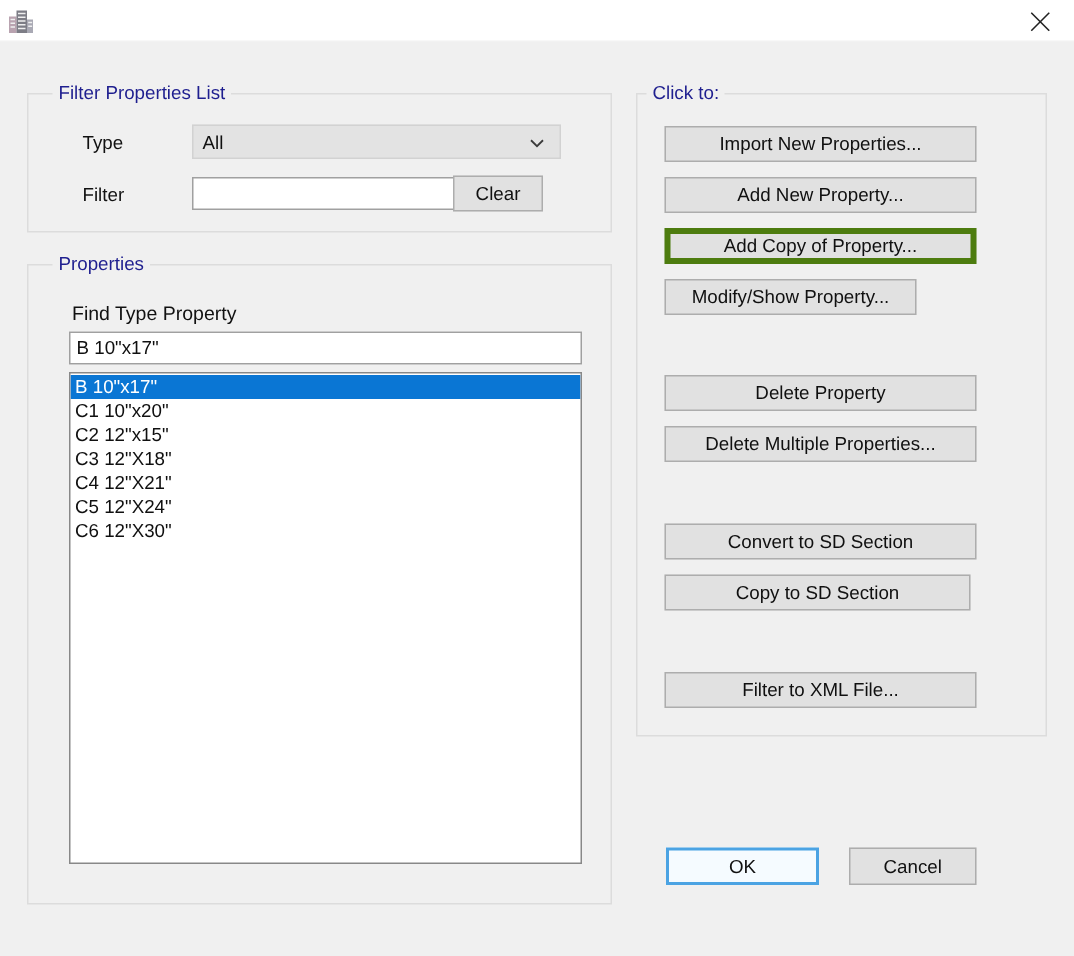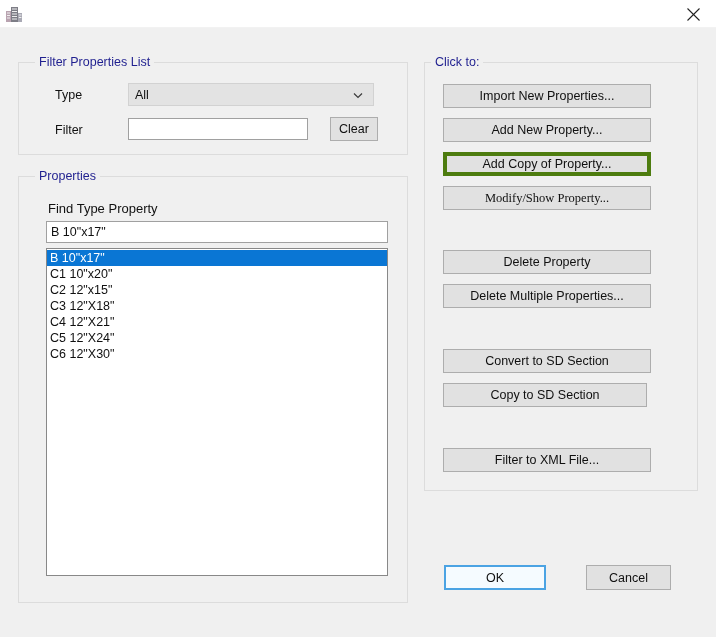--- a/index.html
+++ b/index.html
@@ -200,21 +200,21 @@
     <svg width="12" height="12" viewBox="0 0 12 12">
       <polyline points="2,4.5 6,8.5 10,4.5" fill="none" stroke="#3b3b3b" stroke-width="1.2"></polyline>
     </svg>
   </span>
 </div>
 
 <div class="lbl" style="left:55px; top:122px;">Filter</div>
 
 <input class="textinput" style="left: 128px; top: 118px; width: 180px; height: 22px;" type="text" value="">
 
-<div class="btn" style="left:330px; top:117px; width:48px; height:24px;text-align:center;">Clear</div>
+<div class="btn" style="left:302px; top:117px; width:60px; height:24px;text-align:center;">Clear</div>
 
 <div class="groupbox" style="left:18px; top:176px; width:390px; height:427px;">
   <div class="legend" style="left:16px;">Properties</div>
 </div>
 
 <div class="lbl" style="left:48px; top:201px; font-size:13px;">Find Type Property</div>
 
 <input class="textinput" style="left: 46px; top: 221px; width: 342px; height: 22px;" type="text" value="B 10&quot;x17&quot;">
 
 <div id="prop-listbox" style="left:46px; top:248px; width:342px; height:328px;">
@@ -227,24 +227,24 @@
     <div class="list-item">C6 12"X30"</div>
   </div>
 
 <div class="groupbox" style="left:424px; top:62px; width:274px; height:429px;">
   <div class="legend" style="left:6px;">Click to:</div>
 </div>
 
 <div class="btn" style="left:443px; top:84px; width:208px; height:24px;">Import New Properties...</div>
 <div class="btn" style="left:443px; top:118px; width:208px; height:24px;">Add New Property...</div>
 <div class="btn focused" style="left:443px; top:152px; width:208px; height:24px;">Add Copy of Property...</div>
-<div class="btn" style="left:443px; top:186px; width:208px; height:24px;font-family:Liberation Serif, serif;">Modify/Show Property...</div>
+<div class="btn" style="left:443px; top:186px; width:168px; height:24px;">Modify/Show Property...</div>
 
 <div class="btn" style="left:443px; top:250px; width:208px; height:24px;">Delete Property</div>
 <div class="btn" style="left:443px; top:284px; width:208px; height:24px;">Delete Multiple Properties...</div>
 
 <div class="btn" style="left:443px; top:349px; width:208px; height:24px;">Convert to SD Section</div>
 <div class="btn" style="left:443px; top:383px; width:204px; height:24px;">Copy to SD Section</div>
 
 <div class="btn" style="left:443px; top:448px; width:208px; height:24px;">Filter to XML File...</div>
 
 <div class="btn default" style="left:444px; top:565px; width:102px; height:25px;">OK</div>
-<div class="btn" style="left:566px; top:565px; width:85px; height:25px;margin-left:20px;">Cancel</div>
+<div class="btn" style="left:566px; top:565px; width:85px; height:25px;">Cancel</div>
 
 </body></html>

